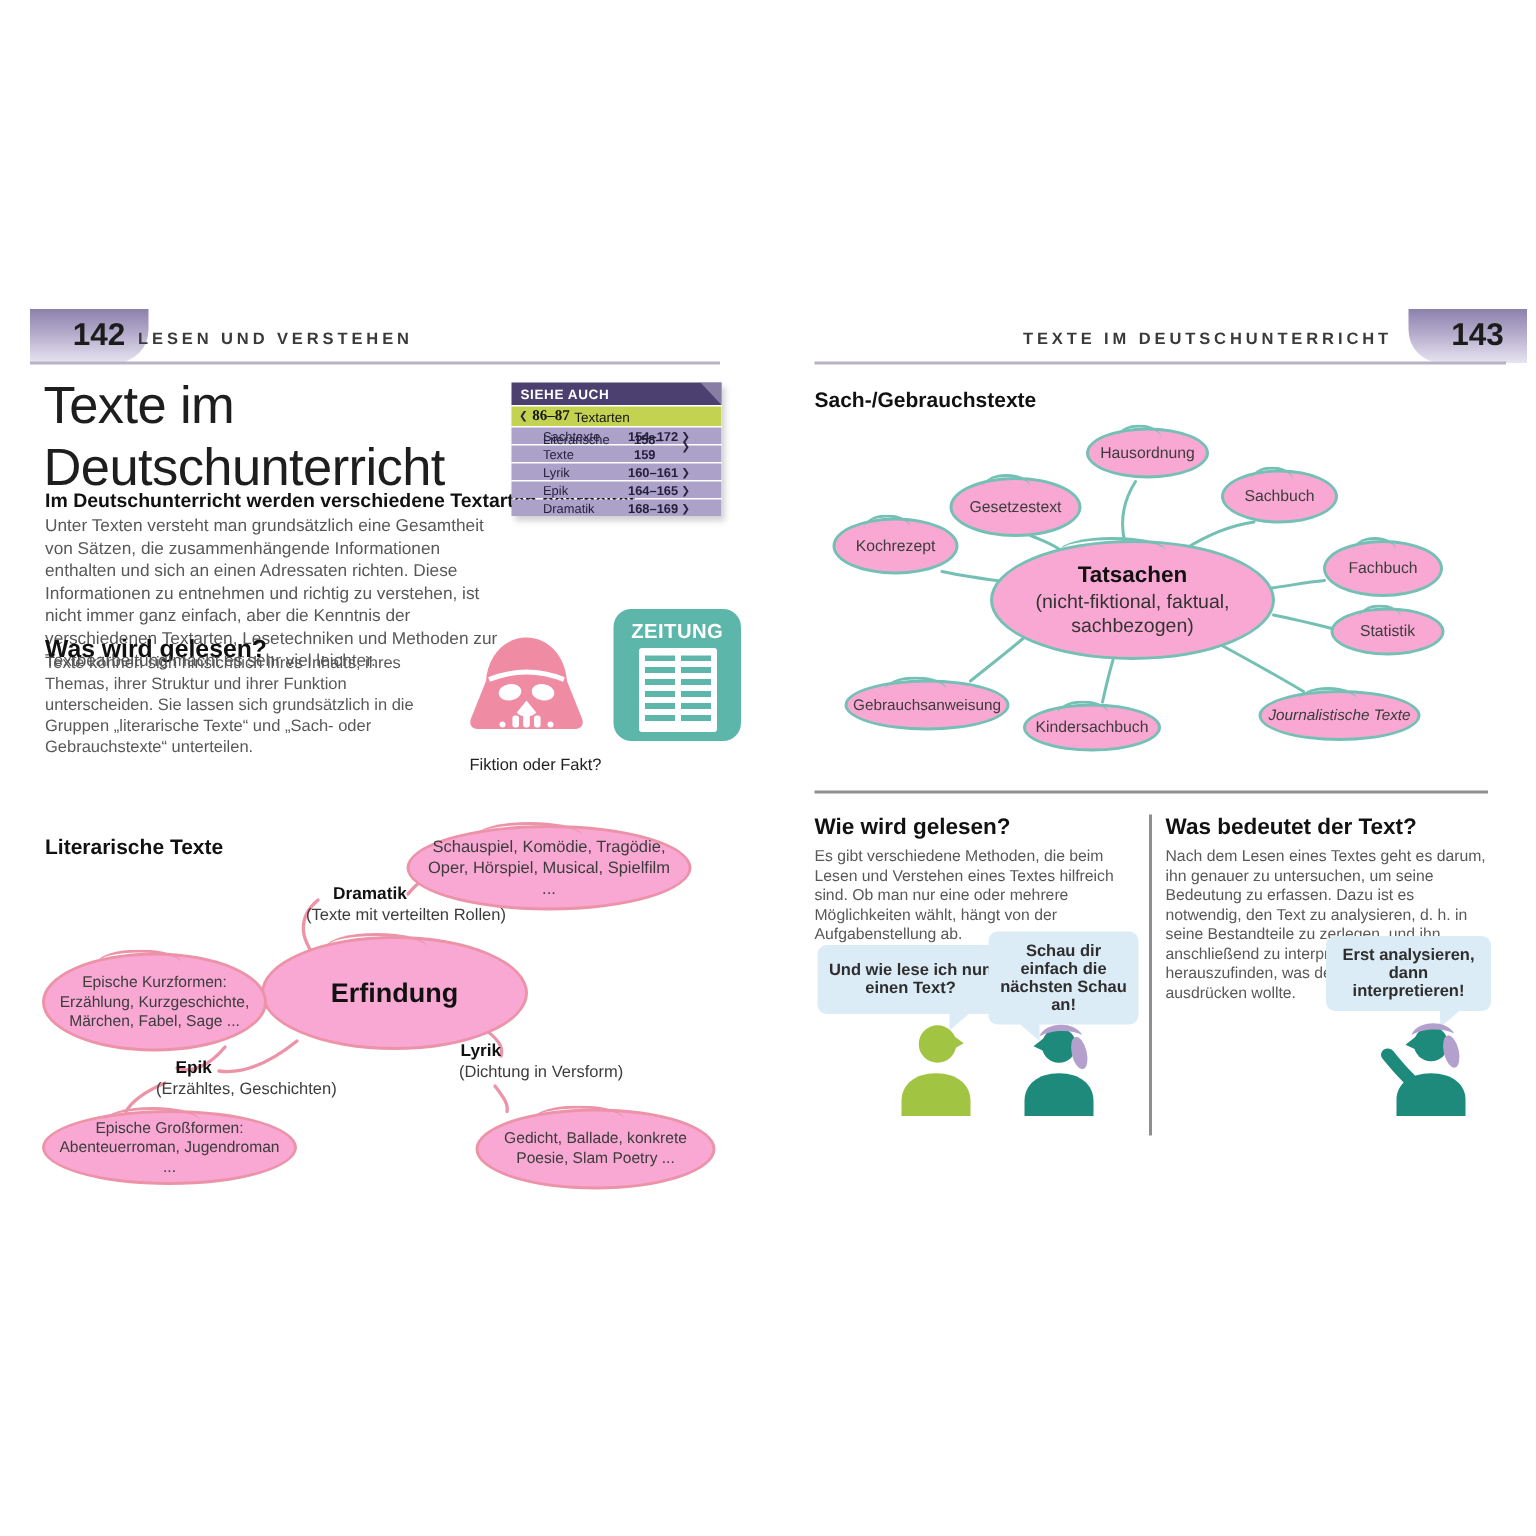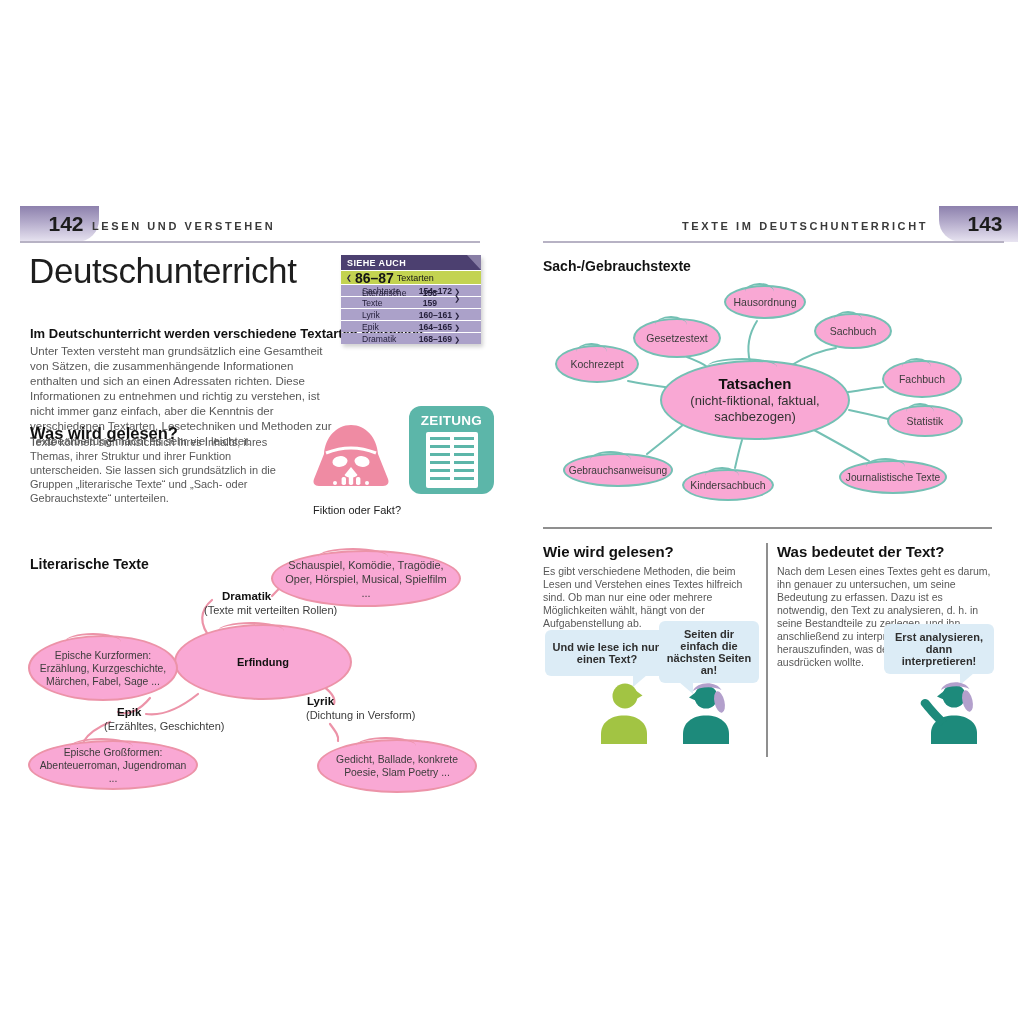--- a/index.html
+++ b/index.html
@@ -33,21 +33,21 @@
 
   
   .seealso{left:341px;top:255px;width:140px;box-shadow:2px 3px 4px rgba(0,0,0,.18);
     font-size:9px;}
   .sa-header{position:relative;height:15px;background:#4c4070;color:#fff;font-weight:bold;
     letter-spacing:.4px;display:flex;align-items:center;padding-left:6px;overflow:hidden;}
   .sa-curl{position:absolute;right:0;top:0;width:0;height:0;
     border-top:15px solid #b9b0d2;border-left:14px solid transparent;opacity:.55;}
   .sa-green{height:13px;background:#c3d351;display:flex;align-items:center;gap:3px;
     padding-left:5px;color:#141414;margin-top:1px;}
-  .sa-green b{font-size:14px;}
+  .sa-green b{font-size:10px;font-family:Liberation Serif, serif;}
   .chev{font-size:7px;line-height:1;color:#2a2440;}
   .sa-row{height:11px;background:#aba1c9;display:flex;align-items:flex-end;
     justify-content:space-between;padding:0 21px;margin-top:1px;color:#241f3a;
     font-size:8.6px;}
   .sa-pages{display:flex;align-items:center;gap:2px;font-weight:bold;}
 
   
   .vader{left:311px;top:422px;}
   .zeitung{left:409px;top:406px;width:85px;height:88px;background:#5cb6a9;
     border-radius:12px;display:flex;flex-direction:column;align-items:center;}
@@ -63,21 +63,21 @@
   .bubble{position:absolute;border-radius:50%;display:flex;align-items:center;
     justify-content:center;text-align:center;color:#3c3c3c;box-sizing:border-box;
     background:#f9a8d4;}
   .bubble::before{content:"";position:absolute;top:-4px;left:24%;width:38%;height:7px;
     border-top-style:solid;border-top-width:2.2px;border-radius:50% 50% 0 0/100% 100% 0 0;}
   .bubble.pink{border:2.2px solid #ec93a8;}
   .bubble.pink::before{border-top-color:#ec93a8;}
   .bubble.teal{border:2px solid #74c0b4;}
   .bubble.teal::before{border-top-color:#74c0b4;}
   .map-h{font-size:14px;font-weight:bold;color:#111;}
-  .ctr-title{font-size:11px;font-weight:bold;color:#111;}
+  .ctr-title{font-size:18px;font-weight:bold;color:#111;}
   .ctr-sub{font-size:13.5px;line-height:16px;color:#333;margin-top:1px;}
   .branch-l{position:absolute;font-size:11.5px;font-weight:bold;color:#111;}
   .branch-d{position:absolute;font-size:11px;color:#3c3c3c;white-space:nowrap;}
 
   
   .midrule{left:543px;top:527px;width:449px;height:2px;background:#8f8f8f;}
   .vdivider{left:766px;top:543px;width:1.5px;height:214px;background:#8f8f8f;}
   .sec-h{font-size:15px;}
   .sec-b{font-size:10.5px;line-height:13px;color:#585858;}
   .speech{position:absolute;background:#dcecf6;border-radius:6px;display:flex;
@@ -95,20 +95,21 @@
 
 <div class="pagetab left">142</div>
 <div class="runhead left">LESEN UND VERSTEHEN</div>
 <div class="headrule left"></div>
 
 <div class="pagetab right">143</div>
 <div class="runhead right">TEXTE IM DEUTSCHUNTERRICHT</div>
 <div class="headrule right"></div>
 
 <div class="abs title">
+  <div>Texte im</div>
   <div>Deutschunterricht</div>
 </div>
 <div class="abs lead">Im Deutschunterricht werden verschiedene Textarten bearbeitet.</div>
 <div class="abs intro">Unter Texten versteht man grundsätzlich eine Gesamtheit von Sätzen, die zusammenhängende Informationen enthalten und sich an einen Adressaten richten. Diese Informationen zu entnehmen und richtig zu verstehen, ist nicht immer ganz einfach, aber die Kenntnis der verschiedenen Textarten, Lesetechniken und Methoden zur Textbearbeitung macht es sehr viel leichter.</div>
 
 <div class="abs h2 ww-h">Was wird gelesen?</div>
 <div class="abs ww-b">Texte können sich hinsichtlich ihres Inhalts, ihres Themas, ihrer Struktur und ihrer Funktion unterscheiden. Sie lassen sich grundsätzlich in die Gruppen „literarische Texte“ und „Sach- oder Gebrauchstexte“ unterteilen.</div>
 
 <div class="abs seealso">
   <div class="sa-header">
@@ -231,35 +232,35 @@
   <div class="ctr-title" style="font-size:15px;">Tatsachen</div>
   <div class="ctr-sub" style="font-size:13px;line-height:16px;">(nicht-fiktional, faktual, sachbezogen)</div>
 </div>
 
 <div class="bubble teal" style="left:724px;top:285px;width:82px;height:34px;font-size:10.5px;">Hausordnung</div>
 <div class="bubble teal" style="left:814px;top:313px;width:78px;height:36px;font-size:10.5px;">Sachbuch</div>
 <div class="bubble teal" style="left:633px;top:318px;width:88px;height:40px;font-size:10.5px;">Gesetzestext</div>
 <div class="bubble teal" style="left:555px;top:345px;width:84px;height:38px;font-size:10.5px;">Kochrezept</div>
 <div class="bubble teal" style="left:882px;top:360px;width:80px;height:38px;font-size:10.5px;">Fachbuch</div>
 <div class="bubble teal" style="left:887px;top:405px;width:76px;height:32px;font-size:10.5px;">Statistik</div>
-<div class="bubble teal" style="left:839px;top:460px;width:108px;height:34px;font-size:10.2px;padding:0 2px;">Journalistische Texte</div>
+<div class="bubble teal" style="left:839px;top:460px;width:108px;height:34px;font-size:10.2px;padding:0 2px;font-style:italic;">Journalistische Texte</div>
 <div class="bubble teal" style="left:682px;top:469px;width:92px;height:32px;font-size:10.5px;">Kindersachbuch</div>
 <div class="bubble teal" style="left:563px;top:453px;width:110px;height:34px;font-size:10.2px;padding:0 2px;">Gebrauchsanweisung</div>
 
 <div class="abs midrule"></div>
 <div class="abs vdivider"></div>
 
 <div class="abs h2 sec-h" style="left:543px;top:543px;">Wie wird gelesen?</div>
 <div class="abs sec-b" style="left:543px;top:565px;width:218px;">Es gibt verschiedene Methoden, die beim Lesen und Verstehen eines Textes hilfreich sind. Ob man nur eine oder mehrere Möglichkeiten wählt, hängt von der Aufgabenstellung ab.</div>
 
 <div class="abs h2 sec-h" style="left:777px;top:543px;">Was bedeutet der Text?</div>
 <div class="abs sec-b" style="left:777px;top:565px;width:218px;">Nach dem Lesen eines Textes geht es darum, ihn genauer zu untersuchen, um seine Bedeutung zu erfassen. Dazu ist es notwendig, den Text zu analysieren, d. h. in seine Bestandteile zu zerlegen, und ihn anschließend zu interpretieren, d. h. herauszufinden, was der Autor damit ausdrücken wollte.</div>
 
 <div class="speech tail-r" style="left:545px;top:630px;width:124px;height:46px;">Und wie lese ich nun einen Text?</div>
-<div class="speech tail-l" style="left:659px;top:621px;width:100px;height:62px;">Seiten dir einfach die nächsten Seiten an!</div>
+<div class="speech tail-l" style="left:659px;top:621px;width:100px;height:62px;">Schau dir einfach die nächsten Schau an!</div>
 <div class="speech tail-r" style="left:884px;top:624px;width:110px;height:50px;">Erst analysieren, dann interpretieren!</div>
 
 <svg class="abs" style="left:592px;top:682px;" width="64" height="62" viewBox="0 0 64 62">
   <g fill="#a2c443">
     <circle cx="33" cy="14" r="12.5"></circle>
     <path d="M43 8 L50.5 13.5 L43.5 17.5 Z"></path>
     <path d="M9 62 L9 52 C9 41 18 33.5 32 33.5 C46 33.5 55 41 55 52 L55 62 Z"></path>
   </g>
 </svg>
 

